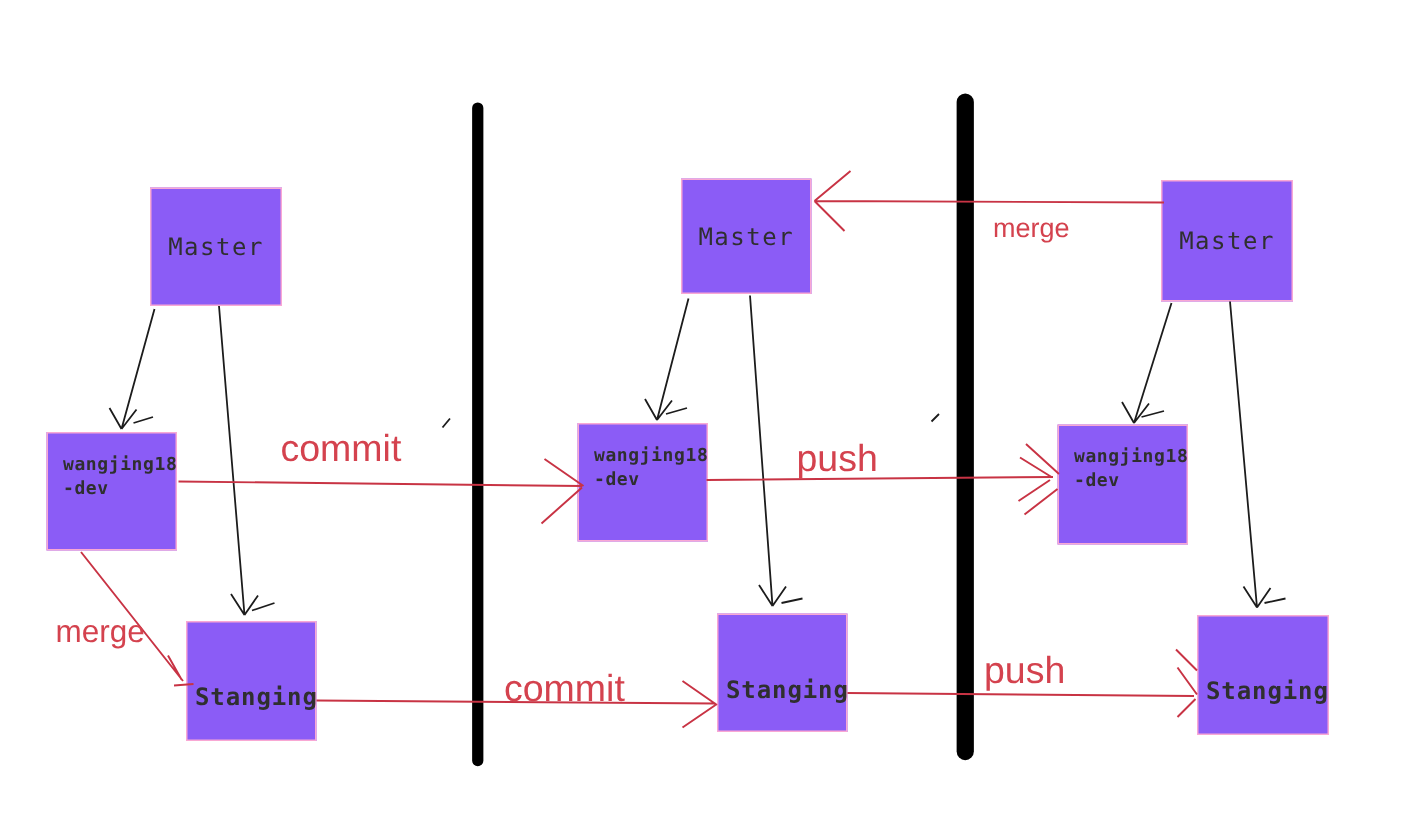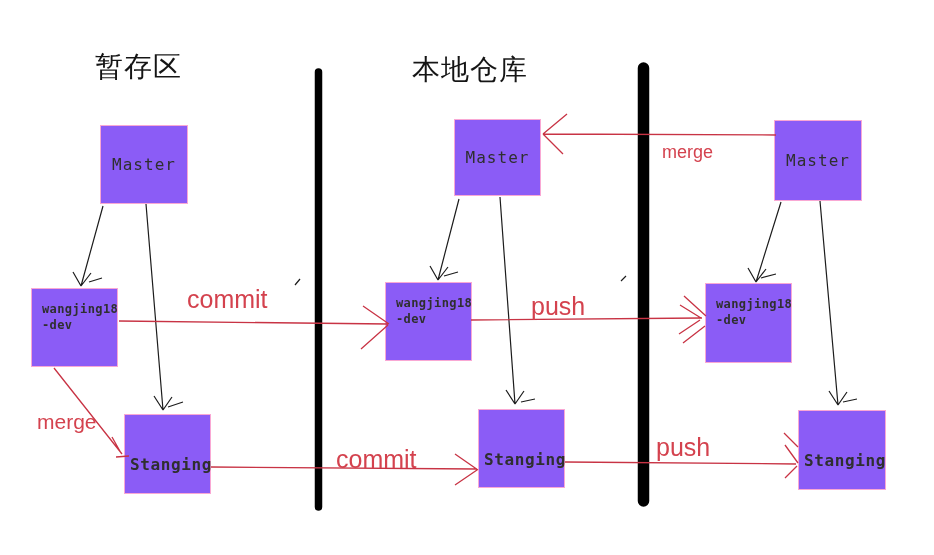--- a/index.html
+++ b/index.html
@@ -40,22 +40,20 @@
   .rlabel {
     position:absolute; z-index:4; color:var(--red-label, #d4424e);
     font-size:25px; white-space:nowrap;
   }
 </style>
 </head>
 <body>
 
 <div class="stage">
 
-  <div class="title" style="left:95px; top:48px">暂存区</div>
-  <div class="title" style="left:412px; top:51px">本地仓库</div>
 
   <div class="box" style="left:100px; top:125px; width:88px; height:79px">
     <span class="mlabel">Master</span>
   </div>
   <div class="box" style="left:31px; top:288px; width:87px; height:79px">
     <div class="devtxt">
       <div>wangjing18</div>
       <div>-dev</div>
     </div>
   </div>

